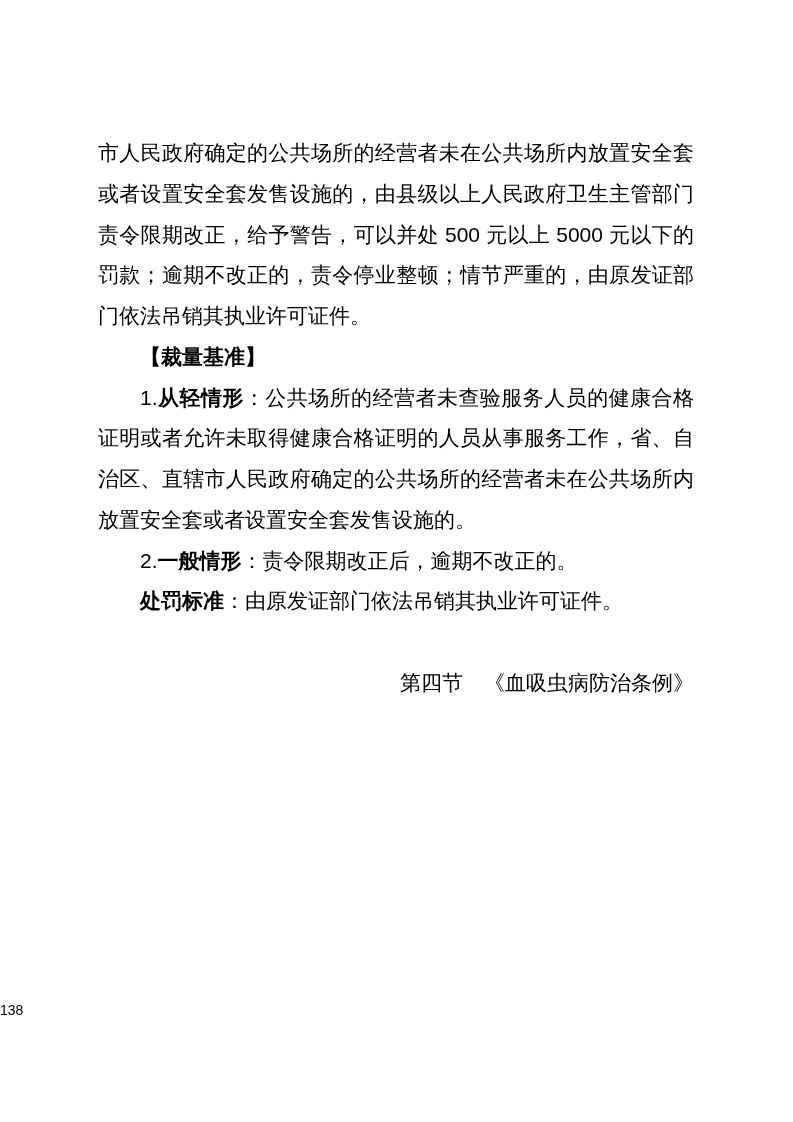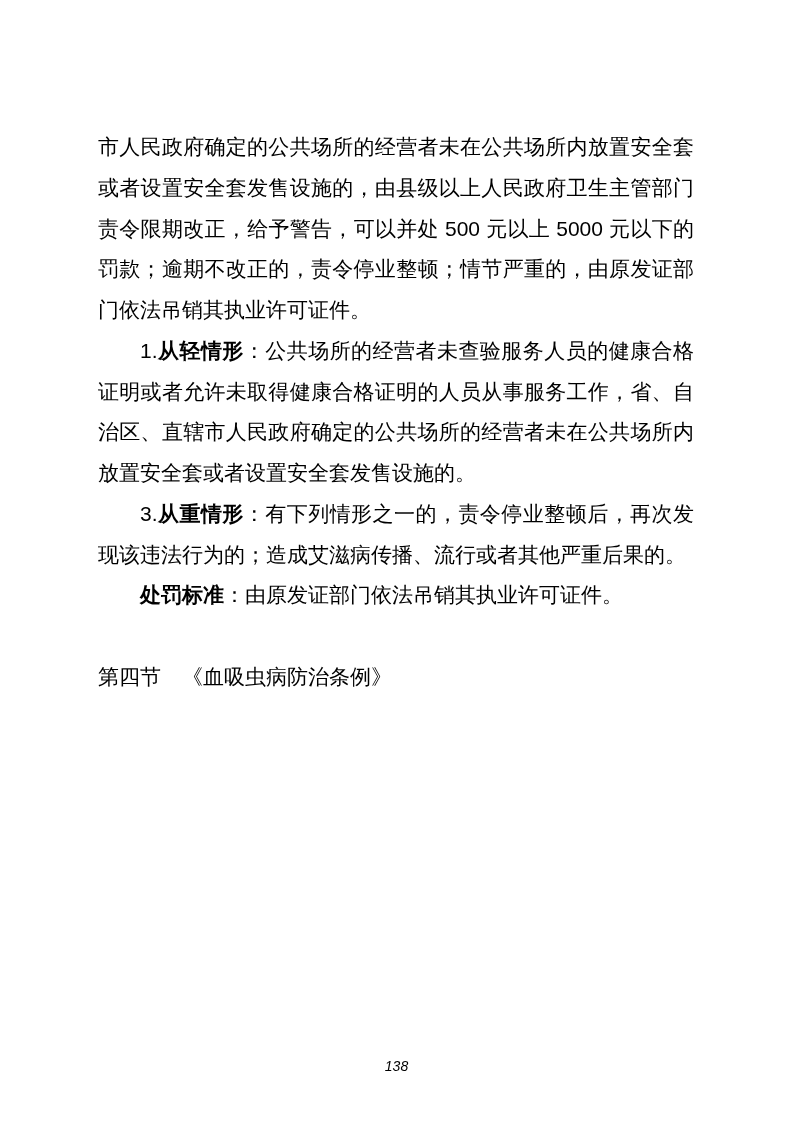--- a/index.html
+++ b/index.html
@@ -12,71 +12,71 @@
     width: 793px;
     height: 1122px;
     background: #ffffff;
     color: #000000;
     font-family: "Liberation Sans", sans-serif;
     overflow: hidden;
   }
   .body-text {
     position: absolute;
     left: 98px;
-    top: 127px;
+    top: 133px;
     width: 596px;
     font-size: 21px;
     line-height: 40.75px;
     text-align: justify;
   }
   .para {
     margin: 0;
     padding: 0;
     text-align: justify;
   }
   .para.indent {
     text-indent: 42px;
   }
   .para.center {
-    text-align: left;
+    text-align: right;
     text-indent: 0;
   }
   .bold {
     font-weight: bold;
   }
   .blank-line {
     height: 40.75px;
   }
   .footer {
     position: absolute;
     left: 0;
-    top: 1057px;
+    top: 1001px;
     width: 100%;
-    text-align: center;
+    text-align: left;
     font-size: 14px;
     line-height: 18px;
     color: #000000;
-    font-style: italic;
   }
 </style>
 </head>
 <body>
 
 <div class="page">
   <div class="body-text">
 
     <p class="para">市人民政府确定的公共场所的经营者未在公共场所内放置安全套或者设置安全套发售设施的，由县级以上人民政府卫生主管部门责令限期改正，给予警告，可以并处 500 元以上 5000 元以下的罚款；逾期不改正的，责令停业整顿；情节严重的，由原发证部门依法吊销其执业许可证件。</p>
 
+    <p class="para indent bold">【裁量基准】</p>
 
     <p class="para indent"><span>1.</span><span class="bold">从轻情形</span><span>：</span><span>公共场所的经营者未查验服务人员的健康合格证明或者允许未取得健康合格证明的人员从事服务工作，省、自治区、直辖市人民政府确定的公共场所的经营者未在公共场所内放置安全套或者设置安全套发售设施的。</span></p>
 
 
+    <p class="para indent"><span>2.</span><span class="bold">一般情形</span><span>：</span><span>责令限期改正后，逾期不改正的。</span></p>
 
 
-    <p class="para indent"><span>3.</span><span class="bold">从重情形</span><span>：</span><span>有下列情形之一的，责令停业整顿后，再次发现该违法行为的；造成艾滋病传播、流行或者其他严重后果的。</span></p>
 
     <p class="para indent"><span class="bold">处罚标准</span><span>：</span><span>由原发证部门依法吊销其执业许可证件。</span></p>
 
     <div class="blank-line"></div>
 
     <p class="para center">第四节　《血吸虫病防治条例》</p>
 
 
   </div>
 

